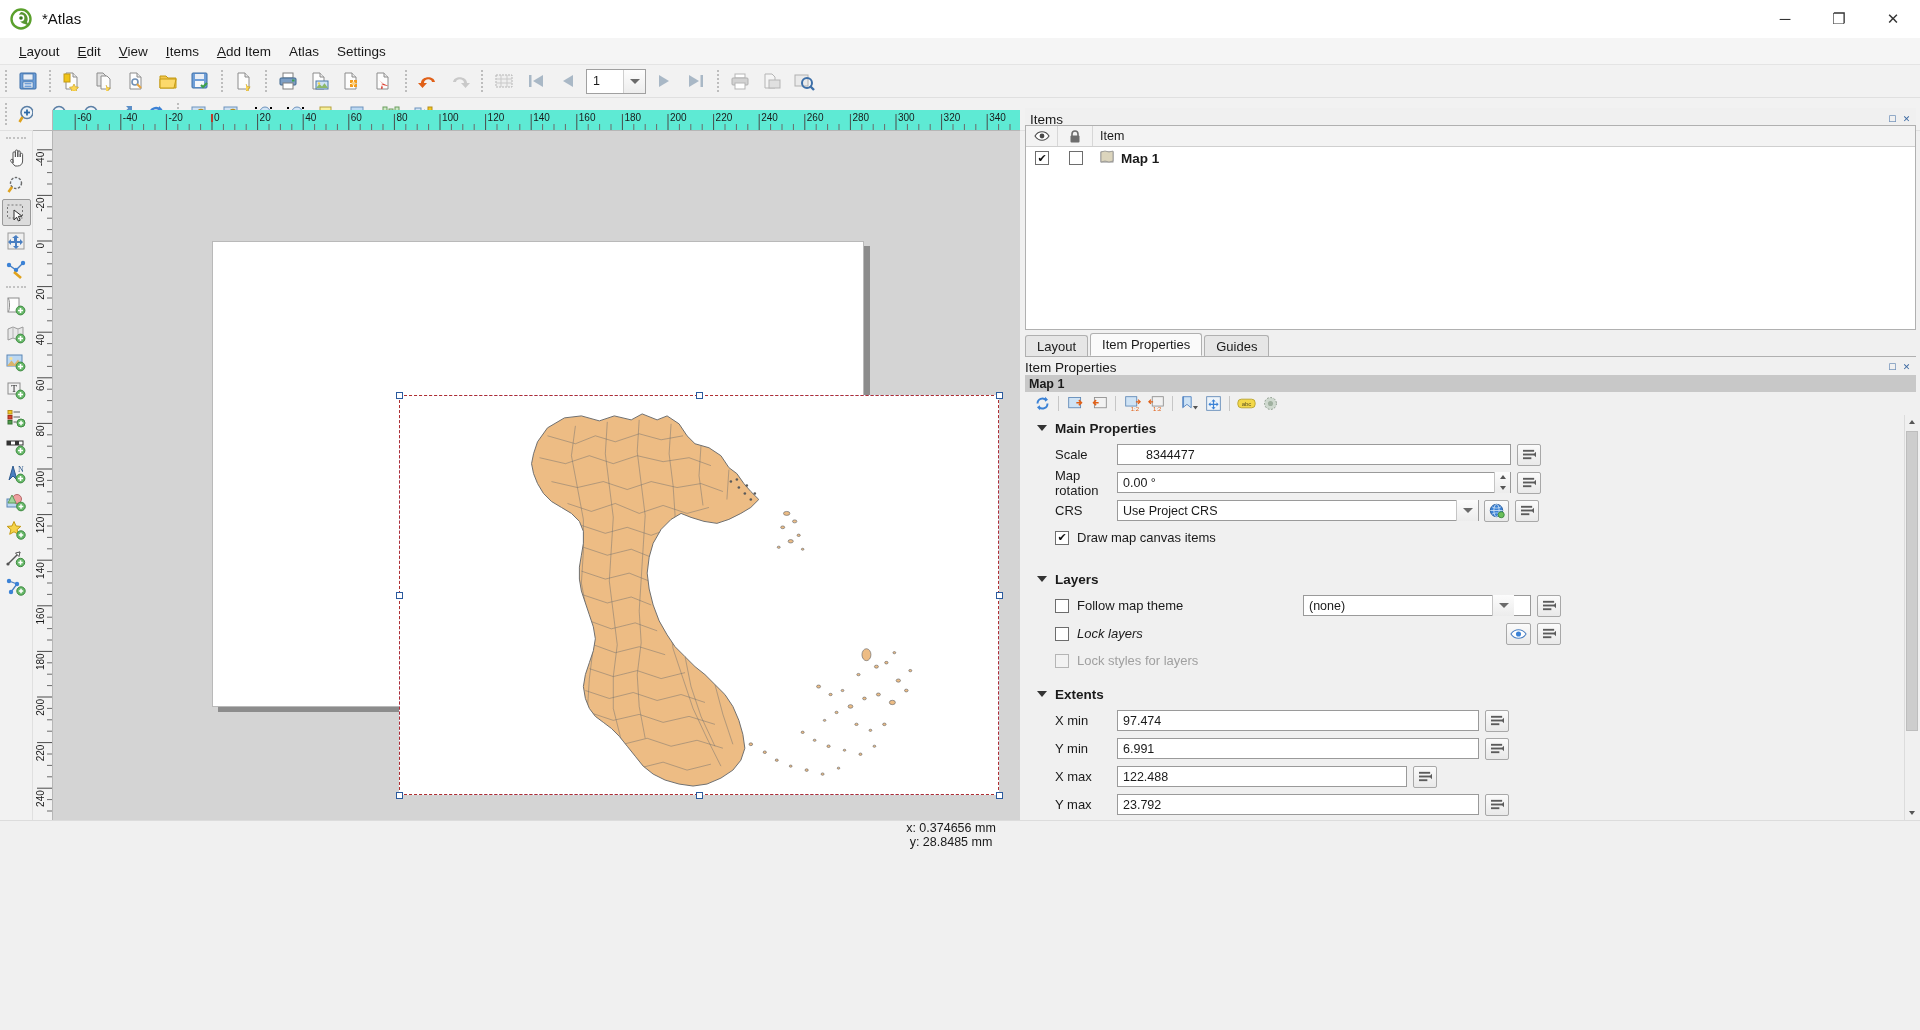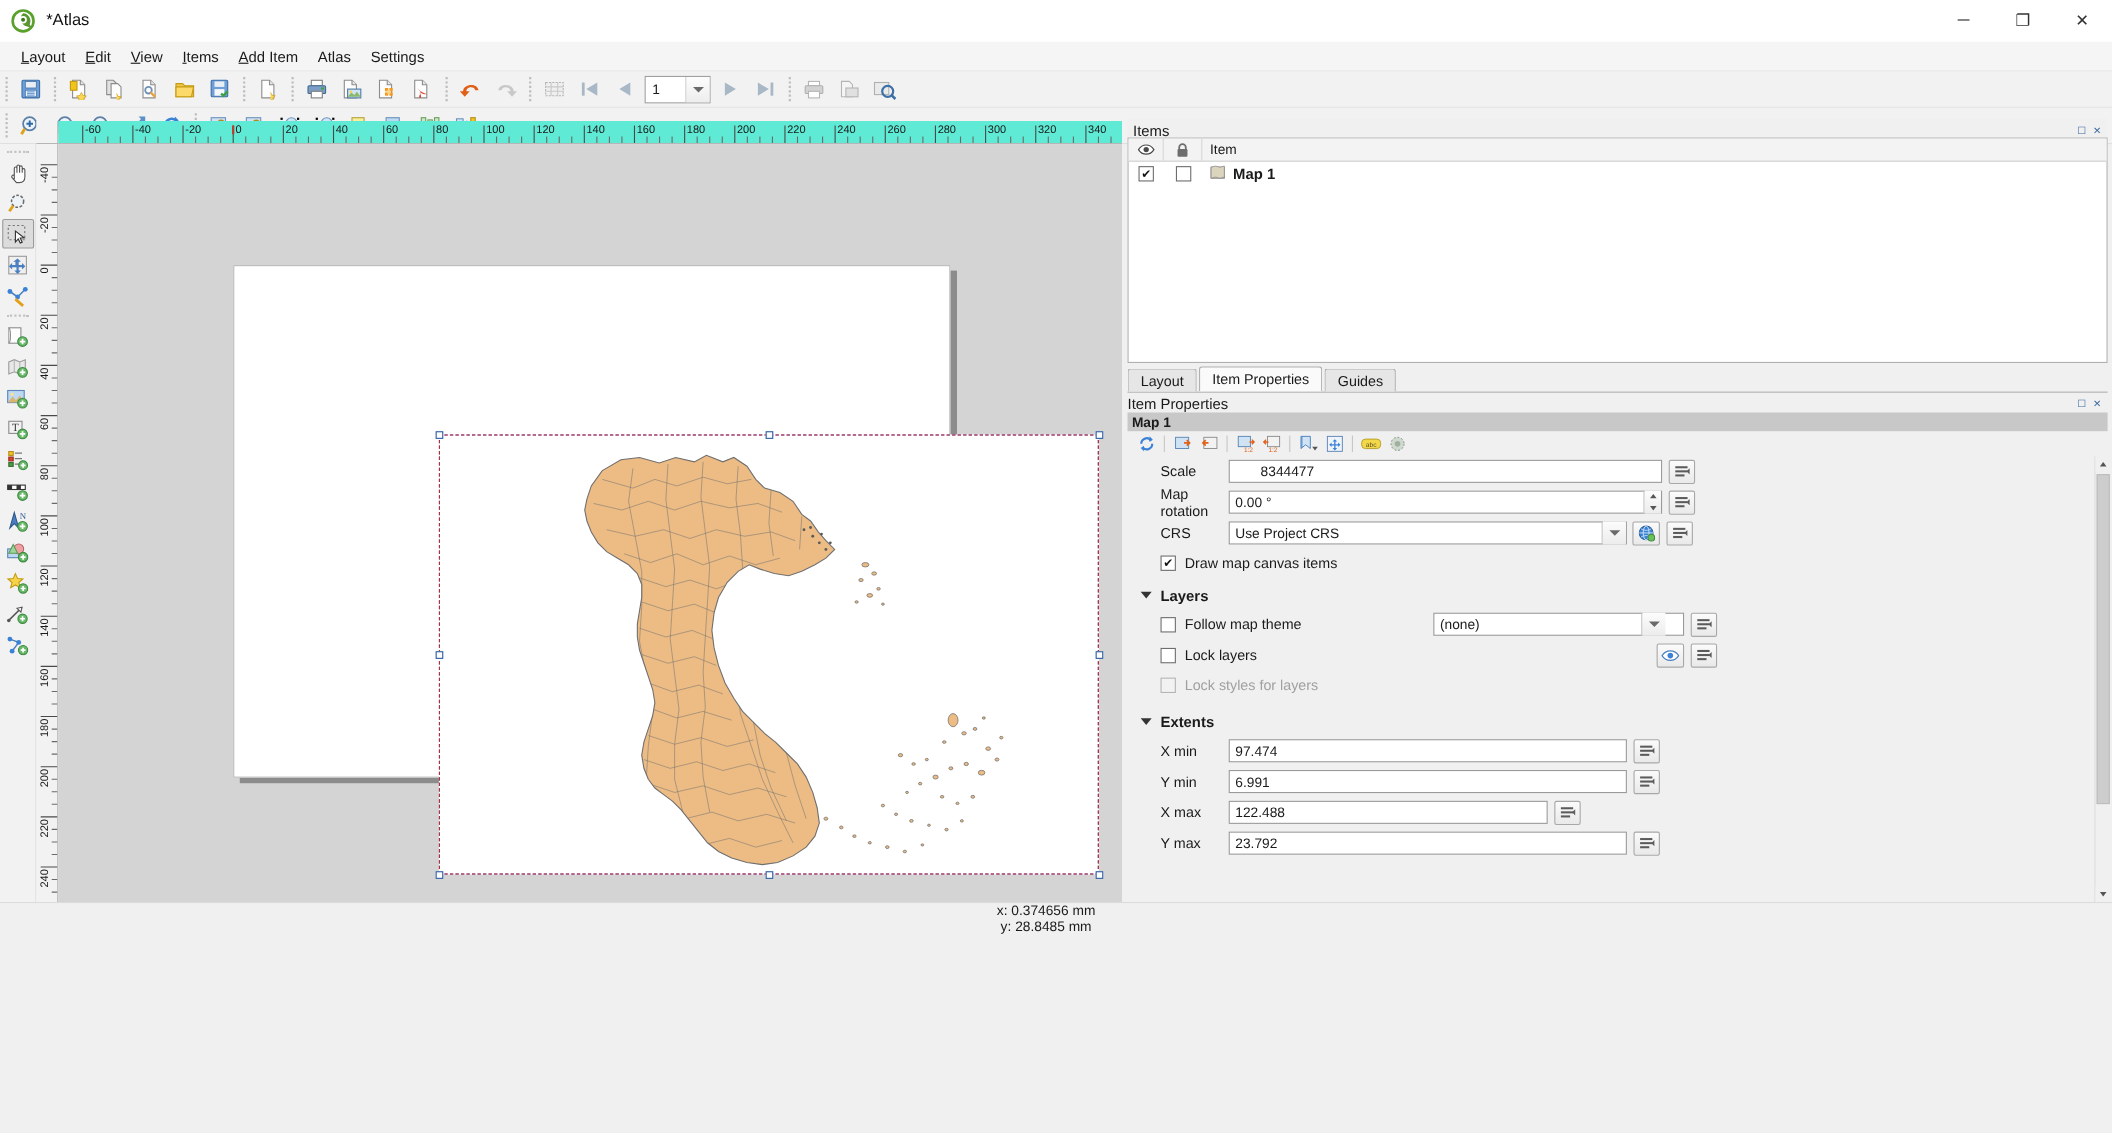--- a/index.html
+++ b/index.html
@@ -1146,20 +1146,24 @@
       <svg width="17" height="17" viewBox="0 0 20 20">
           <circle cx="10" cy="10" r="7" fill="#cfd9cf" stroke="#7a8a7a" stroke-dasharray="2 2"></circle>
           <circle cx="10" cy="10" r="3" fill="#9fb09f"></circle>
         </svg>
     </div>
   </div>
 
   <div class="props-scroll">
 
     <div class="group">
+      <div class="group-head">
+        <span class="caret"></span>
+        <span>Main Properties</span>
+      </div>
 
       <div class="field-row">
         <div class="field-label">Scale</div>
         <div class="tinput" style="width:394px;padding-left:28px;">
           <span>8344477</span>
         </div>
         <div class="data-btn">
           <svg width="15" height="13" viewBox="0 0 16 14">
               <rect x="1" y="2" width="12" height="2" fill="#5b5b5b"></rect>
               <rect x="1" y="6" width="12" height="2" fill="#5b5b5b"></rect>
@@ -1221,21 +1225,21 @@
       </div>
 
       <div class="chk-row">
         <div class="cb">
           <span>✔</span>
         </div>
         <span class="chk-label">Draw map canvas items</span>
       </div>
     </div>
 
-    <div class="group" style="margin-top:4px;">
+    <div class="group" style="margin-top:16px;">
       <div class="group-head">
         <span class="caret"></span>
         <span>Layers</span>
       </div>
 
       <div class="field-row" style="padding-left:30px;">
         <div class="cb"></div>
         <span class="chk-label" style="margin-left:8px; width:190px;">Follow map theme</span>
         <div class="tinput" style="width:228px; margin-left:36px; padding-right:16px; justify-content:space-between;">
           <span>(none)</span>
@@ -1248,21 +1252,21 @@
               <rect x="1" y="2" width="12" height="2" fill="#5b5b5b"></rect>
               <rect x="1" y="6" width="12" height="2" fill="#5b5b5b"></rect>
               <rect x="1" y="10" width="9" height="2" fill="#5b5b5b"></rect>
               <path d="M12 7l3 3v-6z" fill="#5b5b5b"></path>
             </svg>
         </div>
       </div>
 
       <div class="field-row" style="padding-left:30px;">
         <div class="cb"></div>
-        <span class="chk-label" style="margin-left:8px; width:190px;">Lock layers</span>
+        <span class="chk-label" style="margin-left:8px; width:190px;font-style:italic;">Lock layers</span>
         <div style="width:228px; margin-left:36px; display:flex; justify-content:flex-end;">
           <div class="globe-btn" style="margin-left:0;">
             <svg width="17" height="14" viewBox="0 0 18 14">
                 <path d="M1 7s2.9-4.6 8-4.6S17 7 17 7s-2.9 4.6-8 4.6S1 7 1 7z" fill="#fff" stroke="#4a7fc1" stroke-width="1.1"></path>
                 <circle cx="9" cy="7" r="2.7" fill="#3b82d6"></circle>
               </svg>
           </div>
         </div>
         <div class="data-btn">
           <svg width="15" height="13" viewBox="0 0 16 14">

